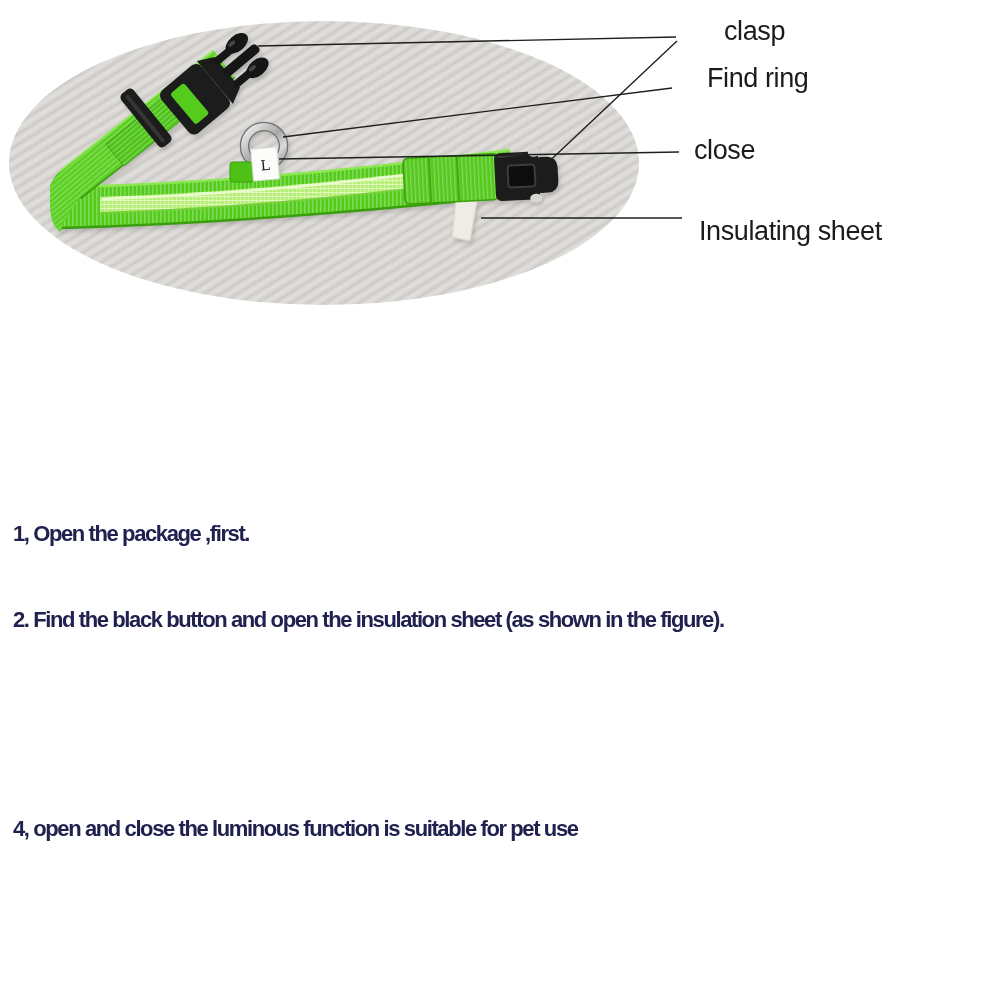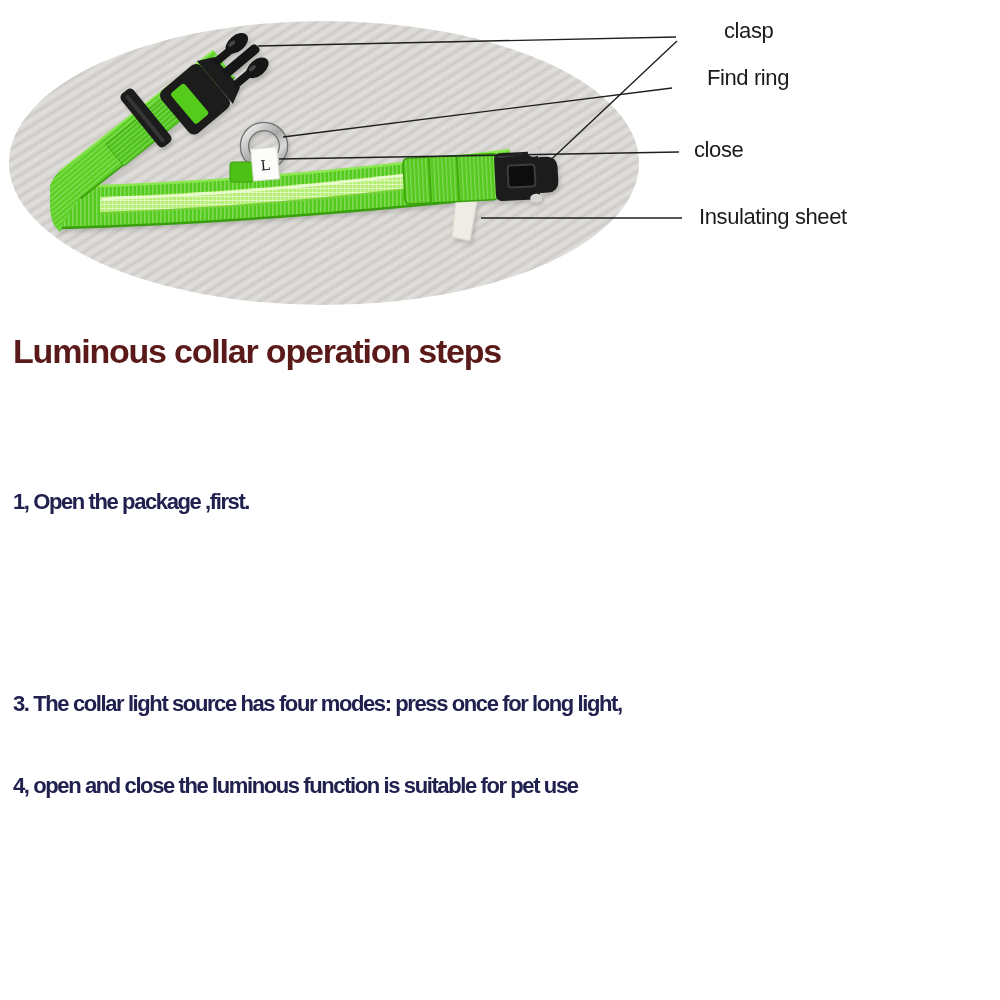--- a/index.html
+++ b/index.html
@@ -7,21 +7,21 @@
     position:relative;
     width:1000px;height:1000px;
     background:var(--page-bg,#ffffff);
     overflow:hidden;
     font-family:"Liberation Sans",sans-serif;
   }
   .figure{position:absolute;left:0;top:0;width:1000px;height:330px;}
   .fig-svg{position:absolute;left:0;top:0;}
   .callout-label{
     position:absolute;
-    font-size:22px;
+    font-size:27px;
     letter-spacing:-0.4px;
     line-height:30px;
     color:var(--callout-text,#1b1b1b);
     white-space:nowrap;
   }
   .title{
     position:absolute;
     left:13px;top:332px;
     margin:0;
     font-size:34px;
@@ -152,22 +152,21 @@
         <line x1="540" y1="170" x2="677" y2="41"></line>
         <line x1="283" y1="137" x2="672" y2="88"></line>
         <line x1="279" y1="159" x2="679" y2="152"></line>
         <line x1="481" y1="218" x2="682" y2="218"></line>
       </g>
     </svg>
 
     <div class="callout-label" style="left:724px;top:16px">clasp</div>
     <div class="callout-label" style="left:707px;top:63px">Find ring</div>
     <div class="callout-label" style="left:694px;top:135px">close</div>
-    <div class="callout-label" style="left:699px;top:202px">Insulating sheet</div>
+    <div class="callout-label" style="left:699px;top:216px">Insulating sheet</div>
   </div>
 
-  <h1 class="title">Luminous collar operation steps</h1>
 
-  <div class="step" style="top:488px">1, Open the package ,first.</div>
-  <div class="step" style="top:690px">3. The collar light source has four modes: press once for long light,</div>
-  <div class="step" style="top:772px">4, open and close the luminous function is suitable for pet use</div>
+  <div class="step" style="top:520px">1, Open the package ,first.</div>
+  <div class="step" style="top:606px">2. Find the black button and open the insulation sheet (as shown in the figure).</div>
+  <div class="step" style="top:815px">4, open and close the luminous function is suitable for pet use</div>
 
 </div>
 
 </body></html>

